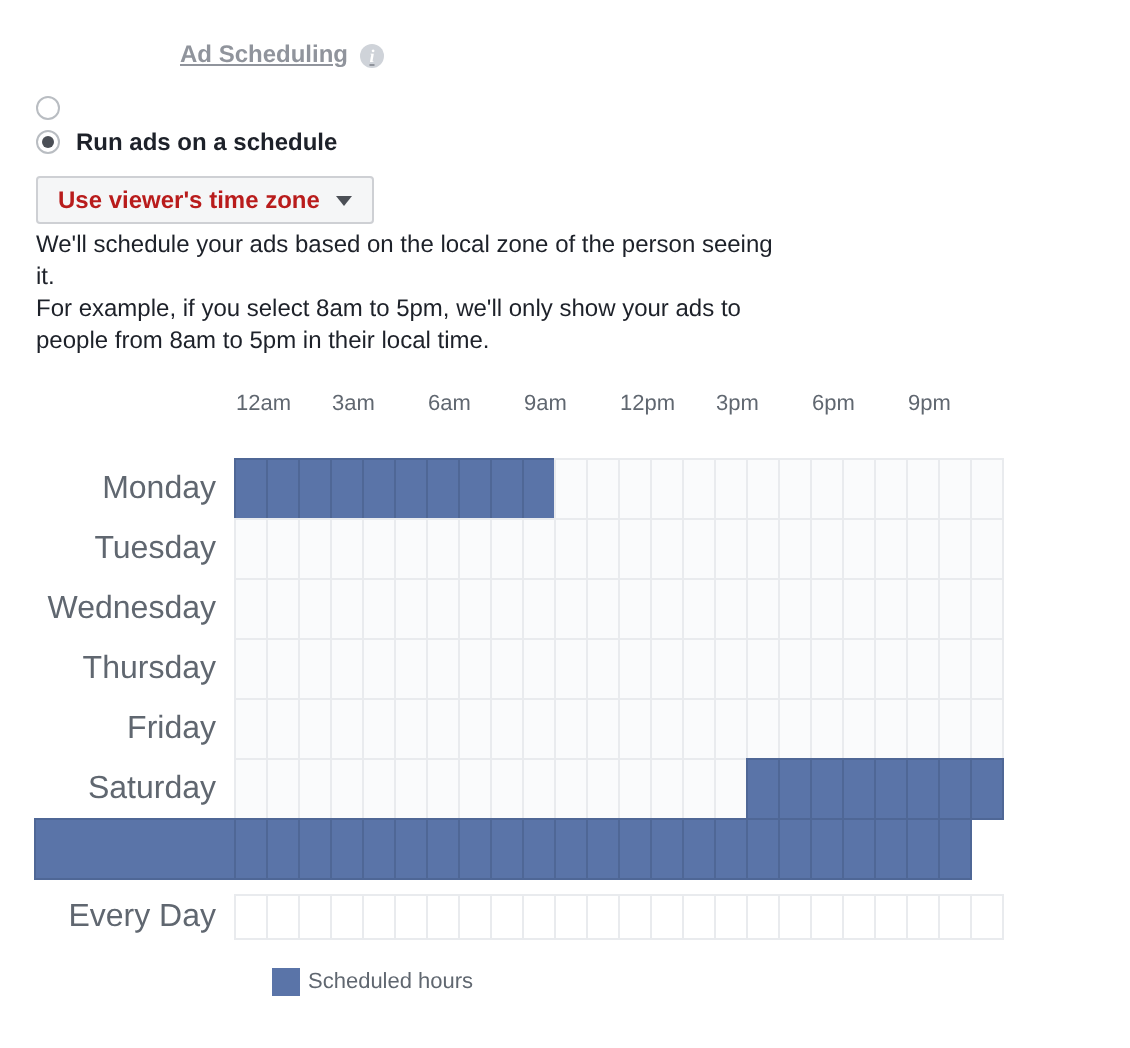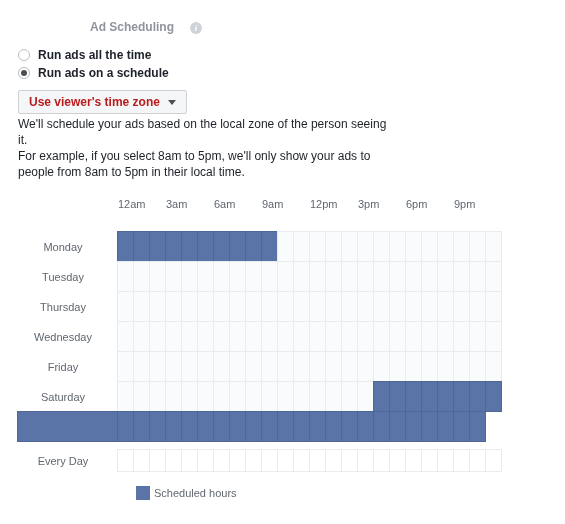--- a/index.html
+++ b/index.html
@@ -8,24 +8,25 @@
     padding: 20px 18px;
     font-family: -apple-system, BlinkMacSystemFont, "Segoe UI", Helvetica, Arial, sans-serif;
     font-size: 12px;
     color: #1d2129;
     width: 565px;
     background: #fff;
   }
   .section-title {
     display: flex;
     align-items: flex-end;
-    gap: 16px;
+    gap: 6px;
     color: #90949c;
     font-weight: 700;
     margin: 0 0 14px 72px;
+    text-decoration: underline;
   }
   .info-icon {
     width: 12px; height: 12px; border-radius: 50%;
     background: #cfd3d9; color: #fff;
     display: inline-flex; align-items: center; justify-content: center;
     font-size: 9px; font-weight: 700; font-style: italic;
     font-family: Georgia, serif;
   }
   .radio-row {
     display: flex; align-items: center; gap: 8px;
@@ -73,22 +74,22 @@
   }
   .time-header .spacer { grid-column: 1; }
 
   .day-row {
     display: grid;
     grid-template-columns: 100px repeat(24, 16px);
     height: 30px;
   }
   .day-row.every { margin-top: 8px; height: 22px; }
   .day-label {
-    text-align: center; padding-right: 10px;
-    color: #606770; font-size: 11px;
+    text-align: right; padding-right: 10px;
+    color: #606770; font-size: 16px;
     align-self: center;
   }
   .cell {
     border: 1px solid #e9ebee;
     margin-left: -1px; margin-top: -1px;
     background: #fafbfc;
     cursor: pointer;
   }
   .cell.on { background: #5a74a8; border-color: #4f6796; }
   .cell.every { background: #fff; }
@@ -107,21 +108,20 @@
 
 
 
 <div class="section-title">
   <span>Ad Scheduling</span>
   <span class="info-icon">i</span>
 </div>
 
 <div class="radio-row">
   <span class="radio"></span>
-  <span class="radio-label">Run ads all the time</span>
 </div>
 <div class="radio-row">
   <span class="radio selected"></span>
   <span class="radio-label">Run ads on a schedule</span>
 </div>
 
 <div class="dropdown">
   <span>Use viewer's time zone</span>
   <span class="caret-down"></span>
 </div>
@@ -193,48 +193,48 @@
         <div class="cell"></div>
         <div class="cell"></div>
         <div class="cell"></div>
         <div class="cell"></div>
         <div class="cell"></div>
         <div class="cell"></div>
         <div class="cell"></div>
         <div class="cell"></div>
       </div>
       <div class="day-row">
+        <div class="day-label">Wednesday</div>
+        <div class="cell"></div>
+        <div class="cell"></div>
+        <div class="cell"></div>
+        <div class="cell"></div>
+        <div class="cell"></div>
+        <div class="cell"></div>
+        <div class="cell"></div>
+        <div class="cell"></div>
+        <div class="cell"></div>
+        <div class="cell"></div>
+        <div class="cell"></div>
+        <div class="cell"></div>
+        <div class="cell"></div>
+        <div class="cell"></div>
+        <div class="cell"></div>
+        <div class="cell"></div>
+        <div class="cell"></div>
+        <div class="cell"></div>
+        <div class="cell"></div>
+        <div class="cell"></div>
+        <div class="cell"></div>
+        <div class="cell"></div>
+        <div class="cell"></div>
+        <div class="cell"></div>
+      </div>
+      <div class="day-row">
         <div class="day-label">Thursday</div>
-        <div class="cell"></div>
-        <div class="cell"></div>
-        <div class="cell"></div>
-        <div class="cell"></div>
-        <div class="cell"></div>
-        <div class="cell"></div>
-        <div class="cell"></div>
-        <div class="cell"></div>
-        <div class="cell"></div>
-        <div class="cell"></div>
-        <div class="cell"></div>
-        <div class="cell"></div>
-        <div class="cell"></div>
-        <div class="cell"></div>
-        <div class="cell"></div>
-        <div class="cell"></div>
-        <div class="cell"></div>
-        <div class="cell"></div>
-        <div class="cell"></div>
-        <div class="cell"></div>
-        <div class="cell"></div>
-        <div class="cell"></div>
-        <div class="cell"></div>
-        <div class="cell"></div>
-      </div>
-      <div class="day-row">
-        <div class="day-label">Wednesday</div>
         <div class="cell"></div>
         <div class="cell"></div>
         <div class="cell"></div>
         <div class="cell"></div>
         <div class="cell"></div>
         <div class="cell"></div>
         <div class="cell"></div>
         <div class="cell"></div>
         <div class="cell"></div>
         <div class="cell"></div>

